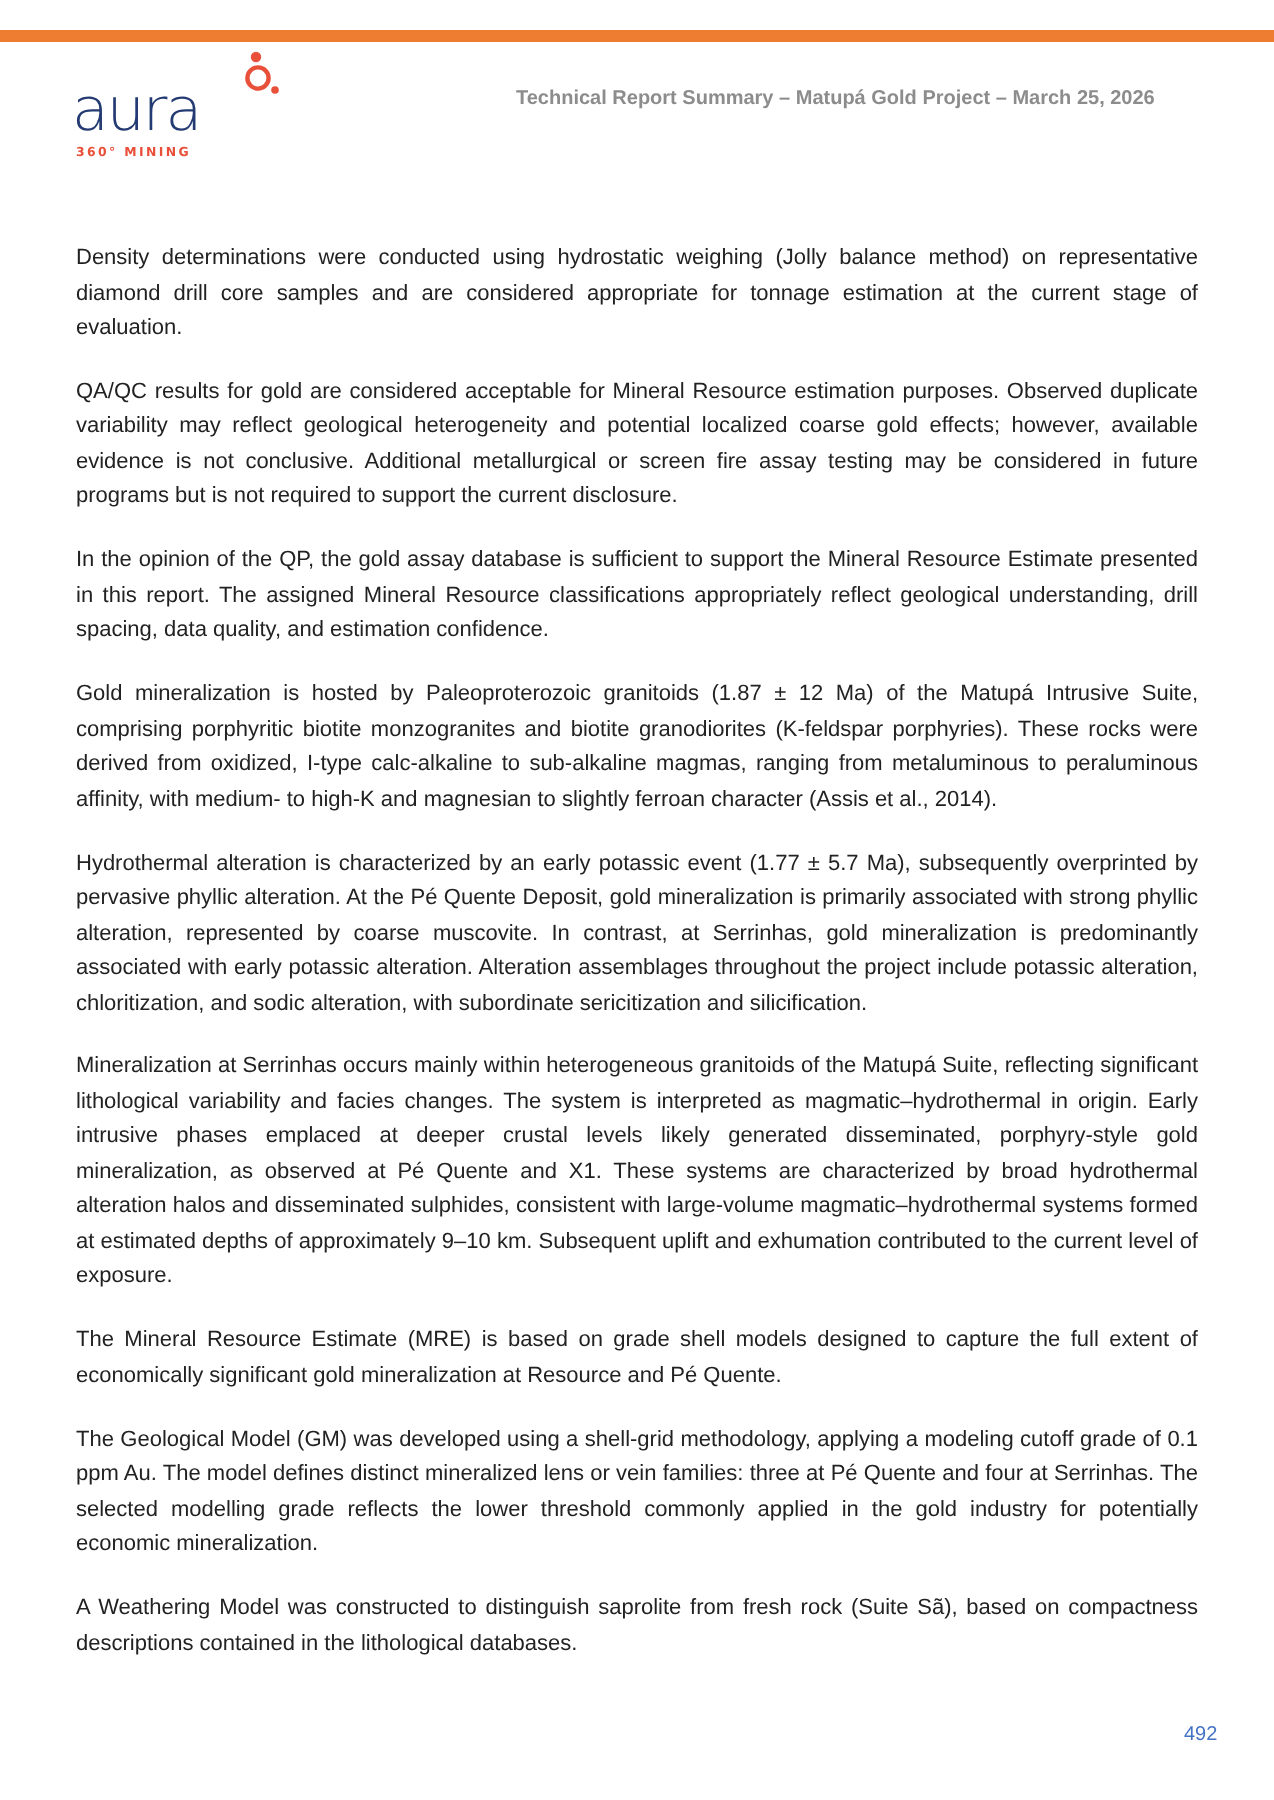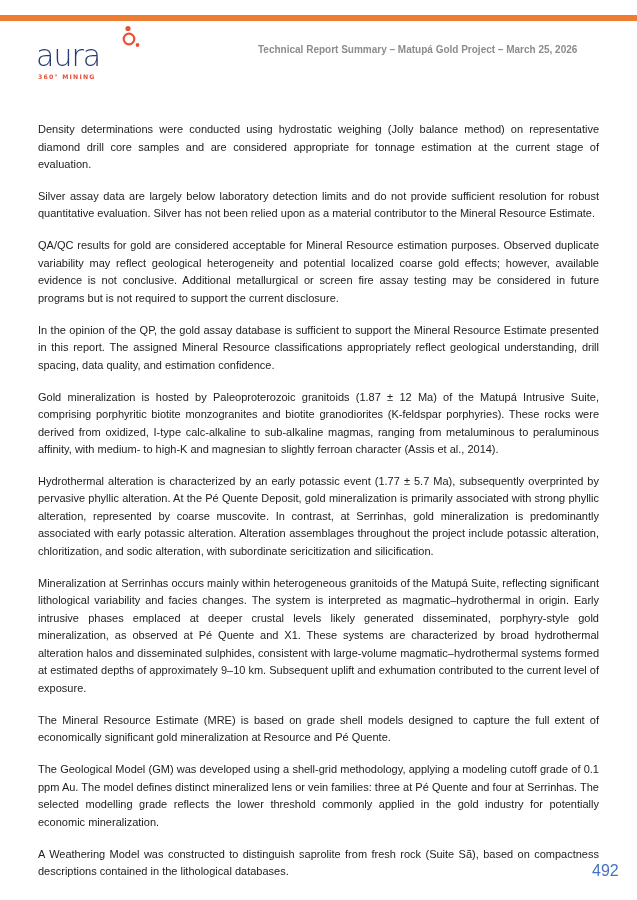--- a/index.html
+++ b/index.html
@@ -5,42 +5,41 @@
   html, body { margin: 0; padding: 0; background: #ffffff; }
   body { width: 637px; height: 900px; position: relative; overflow: hidden; font-family: "Liberation Sans", sans-serif; }
   .top-bar { position: absolute; left: 0; top: 15px; width: 637px; height: 6px; background: #ee7d31; }
   .logo { position: absolute; left: 36px; top: 24px; width: 120px; height: 60px; }
   .logo-word { position: absolute; left: 0; top: 14px; font-family: "DejaVu Sans", sans-serif; font-size: 30px; font-weight: 300; color: #233a72; letter-spacing: -1px; line-height: 36px; }
   .logo-tag { position: absolute; left: 2px; top: 49px; font-family: "DejaVu Sans", sans-serif; font-size: 6.2px; font-weight: bold; color: #e8503a; letter-spacing: 1.2px; white-space: nowrap; }
   .logo-mark { position: absolute; left: 84px; top: 1px; width: 24px; height: 24px; }
   .header-title { position: absolute; left: 258px; top: 44px; font-size: 10px; font-weight: bold; color: #8c8c8c; white-space: nowrap; }
   .content { position: absolute; left: 38px; top: 121px; width: 561px; }
   .para { margin: 0 0 14.4px 0; font-size: 11px; line-height: 17.5px; color: #222222; text-align: justify; }
-  .page-number { position: absolute; left: 592px; top: 862px; font-size: 16px; color: #4472c4; }
+  .page-number { position: absolute; left: 592px; top: 862px; font-size: 10px; color: #4472c4; }
 </style>
 </head>
 <body>
 
 <div class="top-bar"></div>
 
 <div class="logo">
   <span class="logo-word">aura</span>
   <svg class="logo-mark" viewBox="0 0 24 24">
     <circle cx="8" cy="3.5" r="2.6" fill="#e8503a"></circle>
     <circle cx="9" cy="14" r="5.3" fill="none" stroke="#e8503a" stroke-width="2.2"></circle>
     <circle cx="17.5" cy="20" r="1.9" fill="#e8503a"></circle>
   </svg>
   <span class="logo-tag">360° MINING</span>
 </div>
 
 <div class="header-title">Technical Report Summary – Matupá Gold Project – March 25, 2026</div>
 
 <div class="content">
   <p class="para">Density determinations were conducted using hydrostatic weighing (Jolly balance method) on representative diamond drill core samples and are considered appropriate for tonnage estimation at the current stage of evaluation.</p>
-  <p class="para">Silver assay data are largely below laboratory detection limits and do not provide sufficient resolution for robust quantitative evaluation. Silver has not been relied upon as a material contributor to the Mineral Resource Estimate.</p>
   <p class="para">QA/QC results for gold are considered acceptable for Mineral Resource estimation purposes. Observed duplicate variability may reflect geological heterogeneity and potential localized coarse gold effects; however, available evidence is not conclusive. Additional metallurgical or screen fire assay testing may be considered in future programs but is not required to support the current disclosure.</p>
   <p class="para">In the opinion of the QP, the gold assay database is sufficient to support the Mineral Resource Estimate presented in this report. The assigned Mineral Resource classifications appropriately reflect geological understanding, drill spacing, data quality, and estimation confidence.</p>
   <p class="para">Gold mineralization is hosted by Paleoproterozoic granitoids (1.87 ± 12 Ma) of the Matupá Intrusive Suite, comprising porphyritic biotite monzogranites and biotite granodiorites (K-feldspar porphyries). These rocks were derived from oxidized, I-type calc-alkaline to sub-alkaline magmas, ranging from metaluminous to peraluminous affinity, with medium- to high-K and magnesian to slightly ferroan character (Assis et al., 2014).</p>
   <p class="para">Hydrothermal alteration is characterized by an early potassic event (1.77 ± 5.7 Ma), subsequently overprinted by pervasive phyllic alteration. At the Pé Quente Deposit, gold mineralization is primarily associated with strong phyllic alteration, represented by coarse muscovite. In contrast, at Serrinhas, gold mineralization is predominantly associated with early potassic alteration. Alteration assemblages throughout the project include potassic alteration, chloritization, and sodic alteration, with subordinate sericitization and silicification.</p>
   <p class="para">Mineralization at Serrinhas occurs mainly within heterogeneous granitoids of the Matupá Suite, reflecting significant lithological variability and facies changes. The system is interpreted as magmatic–hydrothermal in origin. Early intrusive phases emplaced at deeper crustal levels likely generated disseminated, porphyry-style gold mineralization, as observed at Pé Quente and X1. These systems are characterized by broad hydrothermal alteration halos and disseminated sulphides, consistent with large-volume magmatic–hydrothermal systems formed at estimated depths of approximately 9–10 km. Subsequent uplift and exhumation contributed to the current level of exposure.</p>
   <p class="para">The Mineral Resource Estimate (MRE) is based on grade shell models designed to capture the full extent of economically significant gold mineralization at Resource and Pé Quente.</p>
   <p class="para">The Geological Model (GM) was developed using a shell-grid methodology, applying a modeling cutoff grade of 0.1 ppm Au. The model defines distinct mineralized lens or vein families: three at Pé Quente and four at Serrinhas. The selected modelling grade reflects the lower threshold commonly applied in the gold industry for potentially economic mineralization.</p>
   <p class="para">A Weathering Model was constructed to distinguish saprolite from fresh rock (Suite Sã), based on compactness descriptions contained in the lithological databases.</p>
 </div>
 

